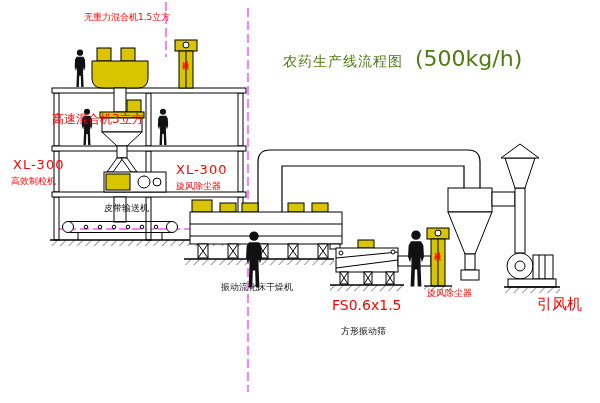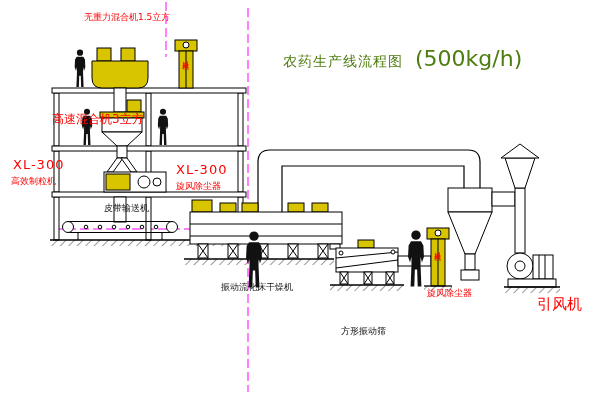--- a/index.html
+++ b/index.html
@@ -214,20 +214,21 @@
   <div class="lbl red" style="left:11px; top:177px; font-size:9px;">高效制粒机</div>
 
   <div class="lbl red" style="left:176px; top:163px; font-size:13px; letter-spacing:1px;">XL-300</div>
   <div class="lbl red" style="left:176px; top:182px; font-size:9px;">旋风除尘器</div>
 
   <div class="lbl blk" style="left:104px; top:204px; font-size:9px;">皮带输送机</div>
 
   <div class="lbl blk" style="left:221px; top:283px; font-size:9px;">振动流化床干燥机</div>
 
   <div class="lbl blk" style="left:341px; top:287px; font-size:9px;margin-top:40px;">方形振动筛</div>
+  <div class="lbl red" style="left:332px; top:298px; font-size:14px;">FS0.6x1.5</div>
 
   <div class="lbl red" style="left:427px; top:289px; font-size:9px;">旋风除尘器</div>
 
   <div class="lbl red" style="left:537px; top:297px; font-size:15px;">引风机</div>
 
   <div class="lbl red vtext" style="left:181px; top:55px; font-size:7px;">提升机</div>
   <div class="lbl red vtext" style="left:433px; top:246px; font-size:7px;">提升机</div>
 
 </div>
 

